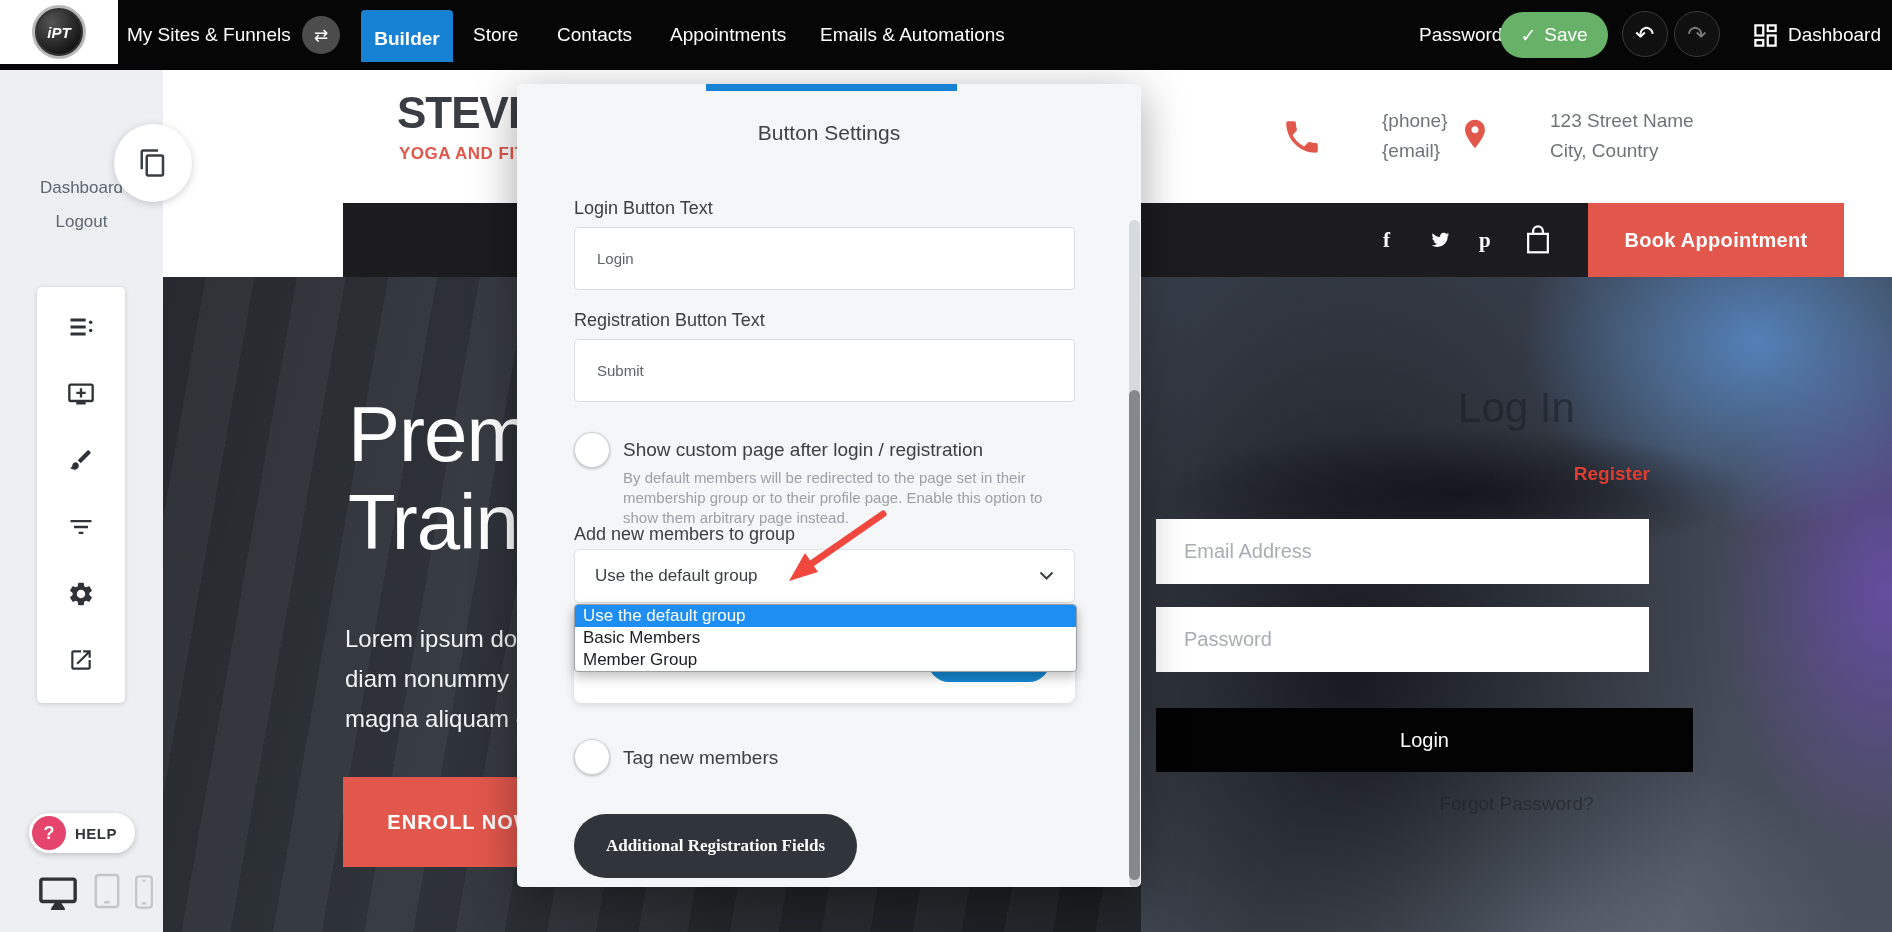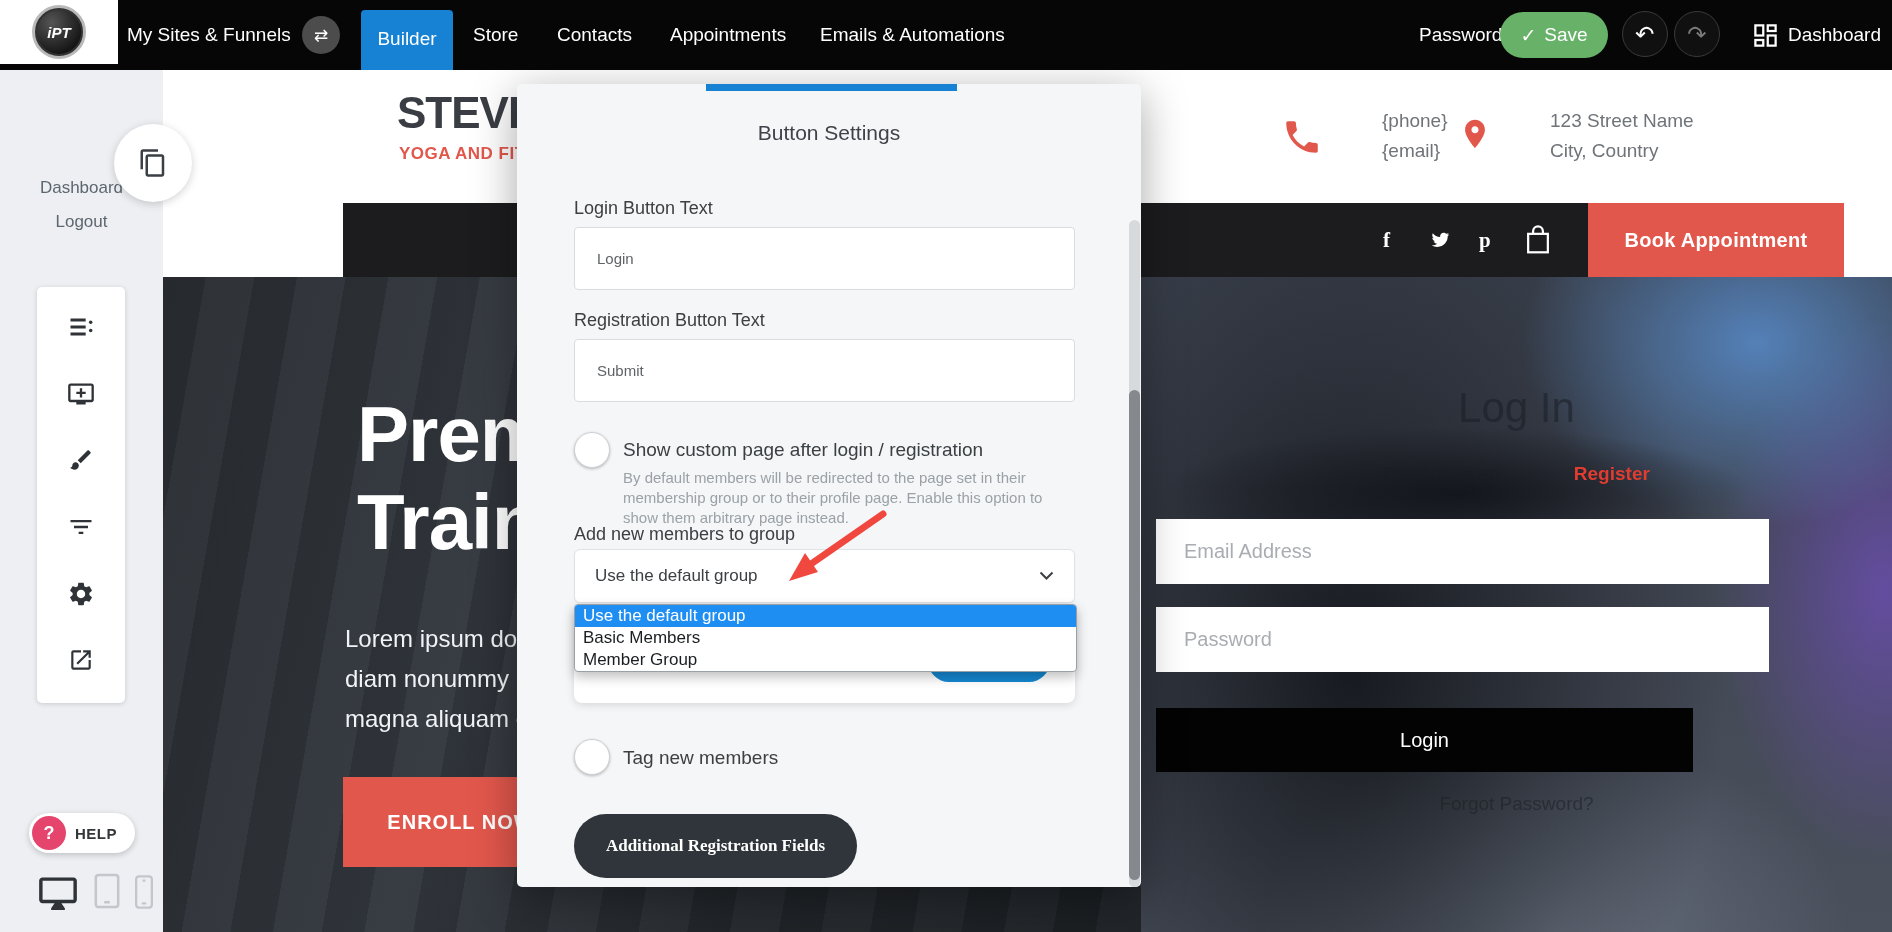--- a/index.html
+++ b/index.html
@@ -6,21 +6,21 @@
   html,body { width:1892px; height:932px; overflow:hidden; background:#fff;
     font-family:"Liberation Sans","DejaVu Sans",sans-serif; }
   .abs { position:absolute; }
 
   
   .topbar { position:absolute; left:0; top:0; width:1892px; height:70px; background:#060606; z-index:40; }
   .logo-panel { position:absolute; left:0; top:0; width:118px; height:64px; background:#fff; display:flex; align-items:center; justify-content:center; }
   .logo-badge { width:54px; height:54px; border-radius:50%; background:radial-gradient(circle at 35% 30%,#555,#151515 70%); border:3px solid #b9b9b9; box-shadow:0 0 0 2px #333 inset; color:#fff; font-size:15px; font-weight:bold; font-style:italic; display:flex; align-items:center; justify-content:center; }
   .tb-text { position:absolute; top:0; height:70px; line-height:70px; color:#fff; font-size:19px; }
   .swap-circle { position:absolute; left:302px; top:16px; width:38px; height:38px; border-radius:50%; background:#4c4c4c; color:#fff; text-align:center; line-height:38px; font-size:17px; font-family:"DejaVu Sans",sans-serif; }
-  .builder-tab { position:absolute; left:361px; top:10px; width:92px; height:60px; background:var(--builder_blue); border-radius:4px 4px 0 0; color:#fff; font-size:19px; text-align:center; line-height:58px; }
+  .builder-tab { position:absolute; left:361px; top:10px; width:92px; height:52px; background:var(--builder_blue); border-radius:4px 4px 0 0; color:#fff; font-size:19px; text-align:center; line-height:58px;font-weight:bold; }
   .save-pill { position:absolute; left:1500px; top:12px; width:108px; height:46px; border-radius:23px; background:var(--save_green); color:#fff; font-size:19px; display:flex; align-items:center; justify-content:center; gap:8px; }
   .undo-circle { position:absolute; top:11px; width:46px; height:46px; border-radius:50%; border:1px solid #3a3a3a; background:#101010; color:#fff; text-align:center; line-height:44px; font-size:23px; font-family:"DejaVu Sans",sans-serif; }
 
   
   .sidebar { position:absolute; left:0; top:70px; width:163px; height:862px; background:#edeff2; z-index:5; }
   .side-link { position:absolute; left:0; width:163px; text-align:center; color:#5d6770; font-size:17px; }
   .copy-circle { position:absolute; left:114px; top:124px; width:78px; height:78px; border-radius:50%; background:#fff; box-shadow:0 2px 8px rgba(0,0,0,.18); display:flex; align-items:center; justify-content:center; z-index:6; }
   .toolbar { position:absolute; left:37px; top:287px; width:88px; height:416px; background:#fff; border-radius:5px; box-shadow:0 1px 5px rgba(0,0,0,.16); display:flex; flex-direction:column; align-items:center; justify-content:space-between; padding:26px 0; z-index:6; }
   .help-pill { position:absolute; left:29px; top:813px; height:40px; border-radius:20px; background:#fff; box-shadow:0 2px 6px rgba(0,0,0,.2); display:flex; align-items:center; padding:0 18px 0 3px; gap:9px; z-index:6; }
   .help-q { width:34px; height:34px; border-radius:50%; background:var(--help_pink); color:#fff; font-size:18px; font-weight:bold; text-align:center; line-height:34px; }
@@ -34,35 +34,35 @@
   .brand-sub { position:absolute; left:236px; top:74px; font-size:17px; font-weight:bold; color:var(--accent_red); letter-spacing:.5px; }
   .contact-txt { position:absolute; color:#6f7479; font-size:19px;margin-left:45px; }
   .site-nav { position:absolute; left:180px; top:133px; width:1375px; height:74px; background:#1c1c1e; }
   .nav-item { position:absolute; top:0; height:74px; line-height:74px; color:#fff; font-size:20px; font-weight:bold; }
   .social { position:absolute; top:0; height:74px; display:flex; align-items:center; color:#fff; }
   .book-btn { position:absolute; left:1245px; top:0; width:256px; height:74px; background:var(--accent_red); color:#fff; font-size:20px; font-weight:bold; text-align:center; line-height:74px; letter-spacing:.3px; }
 
   .hero-left { position:absolute; left:0; top:207px; width:978px; height:655px; background:
     repeating-linear-gradient(100deg, rgba(0,0,0,.10) 0 42px, rgba(255,255,255,.02) 42px 90px),
     linear-gradient(105deg,#2a2e33 0%,#343940 35%,#24282c 65%,#1d2125 100%); }
-  .hero-h { position:absolute; left:194px; color:#fff; font-size:78px; font-weight:700; letter-spacing:-1px; }
+  .hero-h { position:absolute; left:185px; color:#fff; font-size:78px; font-weight:400; letter-spacing:-1px; }
   .hero-p { position:absolute; left:182px; color:#f0f4f6; font-size:24px; font-weight:300; }
   .enroll-btn { position:absolute; left:180px; top:500px; width:235px; height:90px; background:var(--accent_red); color:#fff; font-size:20px; font-weight:bold; letter-spacing:1px; display:flex; align-items:center; justify-content:center; }
 
   .hero-right { position:absolute; left:978px; top:207px; width:751px; height:655px; background:
     radial-gradient(420px 95px at 42% 33%, rgba(18,20,26,.92), transparent 70%),
     radial-gradient(380px 300px at 82% 10%, rgba(92,150,220,.75), transparent 62%),
     radial-gradient(260px 420px at 99% 48%, rgba(118,80,200,.65), transparent 65%),
     radial-gradient(520px 700px at 28% 60%, rgba(12,14,18,.8), transparent 72%),
     radial-gradient(420px 280px at 55% 100%, rgba(130,140,155,.5), transparent 70%),
     linear-gradient(#3a404c,#4a505c); }
   .login-title { position:absolute; left:0; top:107px; width:751px; text-align:center; font-size:42px; color:rgba(25,30,36,.55); }
   .login-sub { position:absolute; left:0; top:186px; width:751px; text-align:center; font-size:19px; color:rgba(25,30,36,.6); }
   .login-sub .reg { color:var(--register_red); font-weight:bold; margin-left:74px; }
-  .site-input { position:absolute; left:15px; width:613px; height:65px; background:#fff; border:0; font-size:20px; color:#3c4043; padding:0 28px; outline:none; }
+  .site-input { position:absolute; left:15px; width:493px; height:65px; background:#fff; border:0; font-size:20px; color:#3c4043; padding:0 28px; outline:none; }
   .site-input::placeholder { color:#a9adb2; }
   .login-btn { position:absolute; left:15px; top:431px; width:537px; height:64px; background:#030303; color:#fff; font-size:20px; text-align:center; line-height:64px; }
   .forgot { position:absolute; left:0; top:516px; width:751px; text-align:center; font-size:19px; color:rgba(28,33,38,.6); }
 
   
   .modal { position:absolute; left:517px; top:84px; width:624px; height:803px; background:#f4f6f8; border-radius:5px; box-shadow:0 10px 45px rgba(0,0,0,.35); z-index:20; }
   .modal-accent { position:absolute; left:189px; top:0; width:251px; height:7px; background:var(--builder_blue); }
   .modal-title { position:absolute; left:0; top:37px; width:624px; text-align:center; font-size:21px; color:#3f4349; }
   .m-label { position:absolute; left:57px; font-size:18px; color:#3c4043; }
   .m-input { position:absolute; left:57px; width:501px; height:63px; background:#fff; border:1px solid #dadce0; border-radius:4px; font-size:15px; color:#5f6368; padding:0 22px; outline:none; font-family:"Liberation Sans",sans-serif; }

